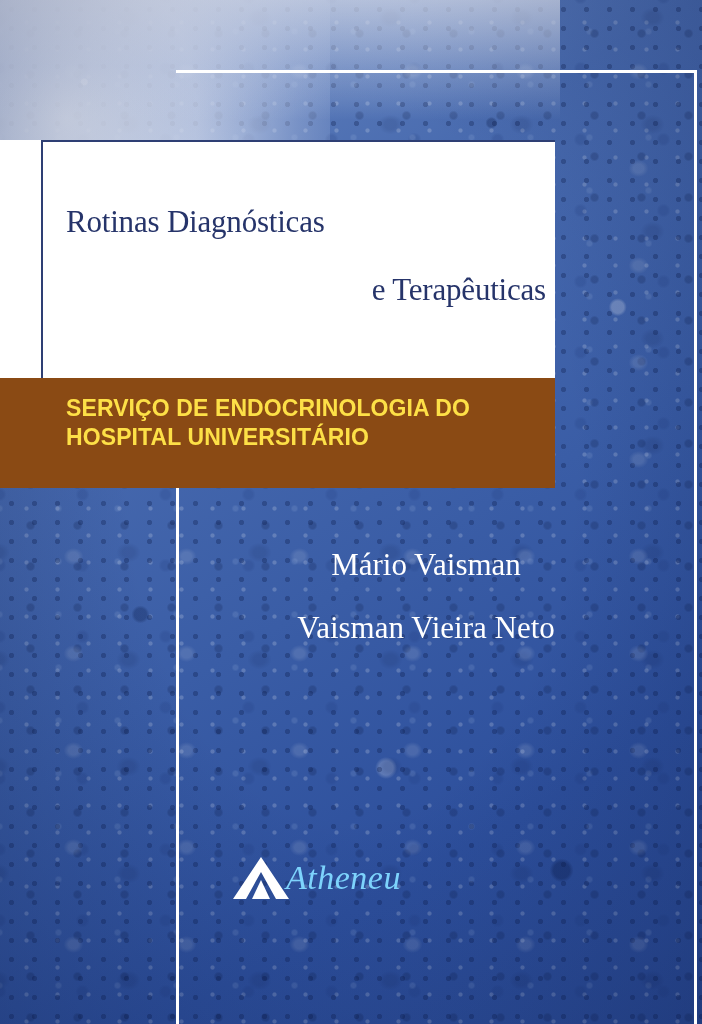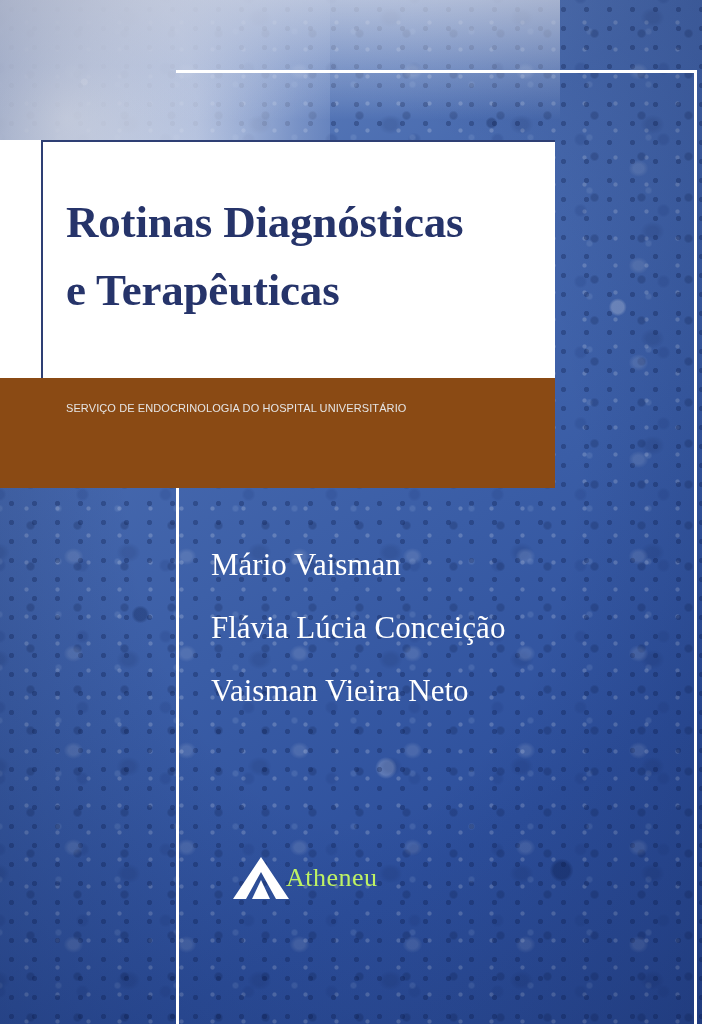--- a/index.html
+++ b/index.html
@@ -119,72 +119,73 @@
     position: absolute;
     left: 41px; top: 140px;
     width: 514px; height: 2px;
     background: #2e3f74;
   }
   .title-text {
     position: absolute;
     left: 66px; top: 188px;
     width: 480px;
     color: #26346a;
-    font-weight: bold;
-    font-size: 45px;
+    font-weight: normal;
+    font-size: 31px;
     line-height: 68px;
     letter-spacing: -0.2px;
   }
-  .title-text .line2 { display: block; }
+  .title-text .line2 { display: block; text-align: right; }
 
   
   .subtitle-band {
     position: absolute;
     left: 0; top: 378px;
     width: 555px; height: 110px;
     background: #8a4a14;
   }
   .subtitle-text {
     position: absolute;
     left: 66px; top: 394px;
     width: 480px;
-    color: #e5e5e5;
+    color: #fde047;
     font-family: "Liberation Sans", sans-serif;
-    font-weight: normal;
-    font-size: 11px;
+    font-weight: bold;
+    font-size: 23px;
     line-height: 29px;
     letter-spacing: 0.1px;
   }
   .subtitle-text .l2 { display: block; }
 
   
   .authors {
     position: absolute;
     left: 211px; top: 533px;
     width: 430px;
     color: #ffffff;
     font-size: 31px;
     line-height: 63px;
   }
-  .authors div { white-space: nowrap; }
+  .authors div { white-space: nowrap; text-align: center; }
 
   
   .logo {
     position: absolute;
     left: 232px; top: 852px;
     width: 240px; height: 52px;
     display: flex;
     align-items: center;
   }
   .logo svg { display: block; }
   .logo-word {
-    color: #bef264;
-    font-size: 26px;
+    color: #7dd3fc;
+    font-size: 34px;
     letter-spacing: 0.5px;
     margin-left: -4px;
+    font-style: italic;
   }
 </style>
 </head>
 <body>
 
 <div id="cover">
 
   <div class="bg-base"></div>
   <div class="bg-speckle-a"></div>
   <div class="bg-speckle-b"></div>
@@ -206,21 +207,20 @@
     <span class="line2">e Terapêuticas</span>
   </div>
 
   <div class="subtitle-band"></div>
   <div class="subtitle-text">
     <span>SERVIÇO DE ENDOCRINOLOGIA DO HOSPITAL UNIVERSITÁRIO</span>
   </div>
 
   <div class="authors">
     <div>Mário Vaisman</div>
-    <div>Flávia Lúcia Conceição</div>
     <div>Vaisman Vieira Neto</div>
   </div>
 
   <div class="logo">
     <span>
       <svg width="58" height="46" viewBox="0 0 58 46" aria-hidden="true">
         <polygon points="29,2 57,44 44,44 29,17 14,44 1,44" fill="#ffffff"></polygon>
         <polygon points="29,25 38,44 20,44" fill="#ffffff"></polygon>
       </svg>
     </span>

